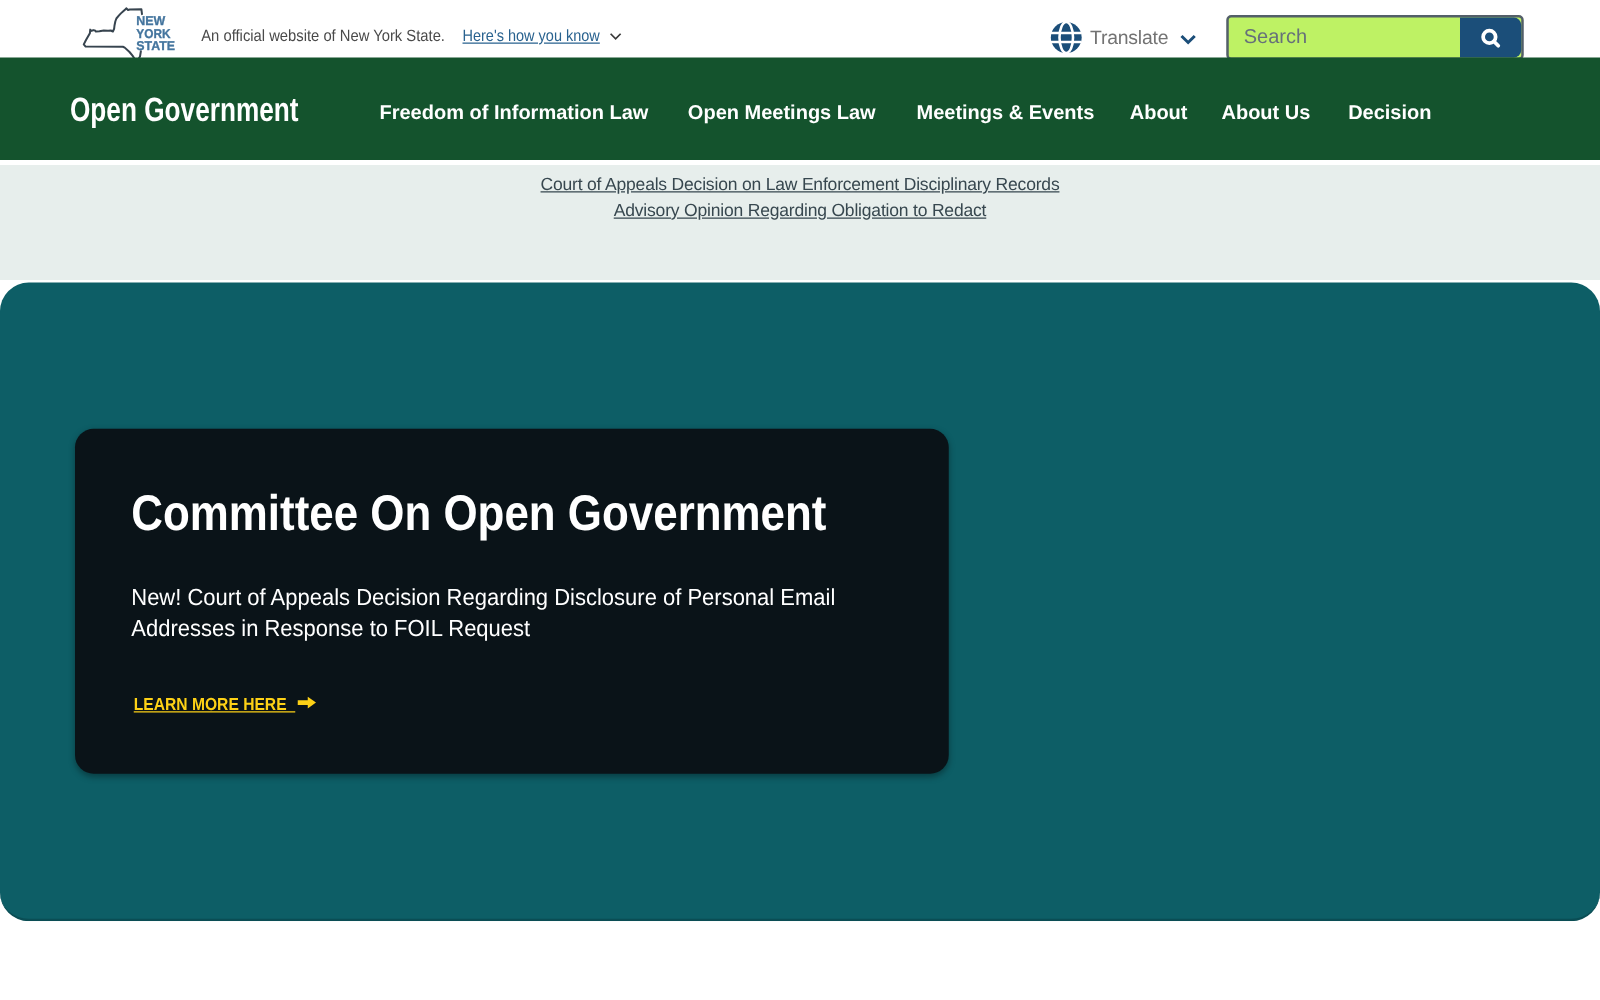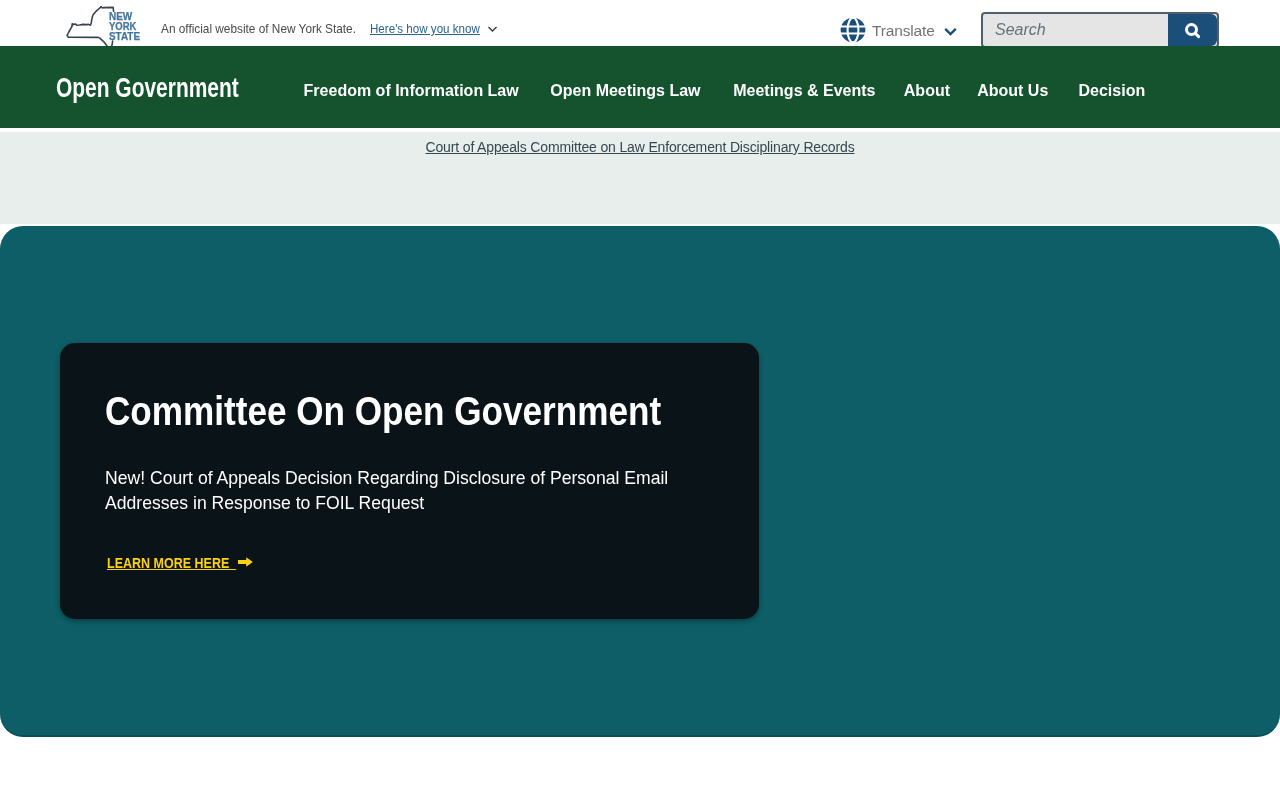--- a/index.html
+++ b/index.html
@@ -11,21 +11,21 @@
   .topbar { position:relative; height:46px; background:#fff; }
   .official { position:absolute; left:161px; top:21px; font-size:13px; color:#4a4a4a;
     white-space:nowrap; transform:scaleX(0.9095); transform-origin:left top; }
   .hhyk { position:absolute; left:370px; top:21px; font-size:13px; color:#29628f;
     text-decoration:underline; white-space:nowrap; transform:scaleX(0.892); transform-origin:left top; }
   .hhyk-chev { position:absolute; left:487px; top:25px; }
   .globe { position:absolute; left:840px; top:17px; }
   .translate-txt { position:absolute; left:872px; top:22px; font-size:15.5px; letter-spacing:-0.15px; color:#737373; }
   .tr-chev { position:absolute; left:944px; top:27px; }
   .searchbox { position:absolute; left:981px; top:12px; width:238px; height:36px;
-    border:2px solid #535f68; border-radius:4px; background:#e5e5e5;font-style:italic; }
+    border:2px solid #535f68; border-radius:4px; background:#bef264; }
   .searchbox .ph { position:absolute; left:12px; top:7px; font-size:16px; color:#66707a; }
   .searchbtn { position:absolute; right:0; top:0; width:49px; height:32px;
     background:#1b4e79; border-radius:0 6px 6px 0; }
 
   
   .mainnav { height:82px; background:#14532d; position:relative; }
   .sitename { position:absolute; left:56px; top:29px; font-size:27px; line-height:27px; font-weight:bold; color:#fff;
     white-space:nowrap; transform:scaleX(0.776); transform-origin:left top; }
   .navlinks a { position:absolute; top:36px; font-size:16px; font-weight:bold; color:#fff;
     text-decoration:none; white-space:nowrap;text-align:center; }
@@ -94,21 +94,22 @@
       <a style="left:303.6px">Freedom of Information Law</a>
       <a style="left:550.3px">Open Meetings Law</a>
       <a style="left:733.2px">Meetings &amp; Events</a>
       <a style="left:903.8px">About</a>
       <a style="left:977.2px">About Us</a>
       <a style="left:1078.5px">Decision</a>
     </div>
   </div>
 
   <div class="banner">
-    <a>Court of Appeals Committee on Law Enforcement Disciplinary Records</a>
+    <a>Court of Appeals Decision on Law Enforcement Disciplinary Records</a>
+    <a>Advisory Opinion Regarding Obligation to Redact</a>
   </div>
 
   <div class="hero">
     <div class="card">
       <h1>Committee On Open Government</h1>
       <p>New! Court of Appeals Decision Regarding Disclosure of Personal Email<br>Addresses in Response to FOIL Request</p>
       <div class="more">LEARN MORE HERE&nbsp;&nbsp;</div>
       <svg class="arrow" width="15" height="10" viewBox="0 0 15 10">
         <path d="M0,3.1 L8.2,3.1 L8.2,0.3 L14.8,5 L8.2,9.7 L8.2,6.9 L0,6.9 Z" fill="#fdd116"></path>
       </svg>

